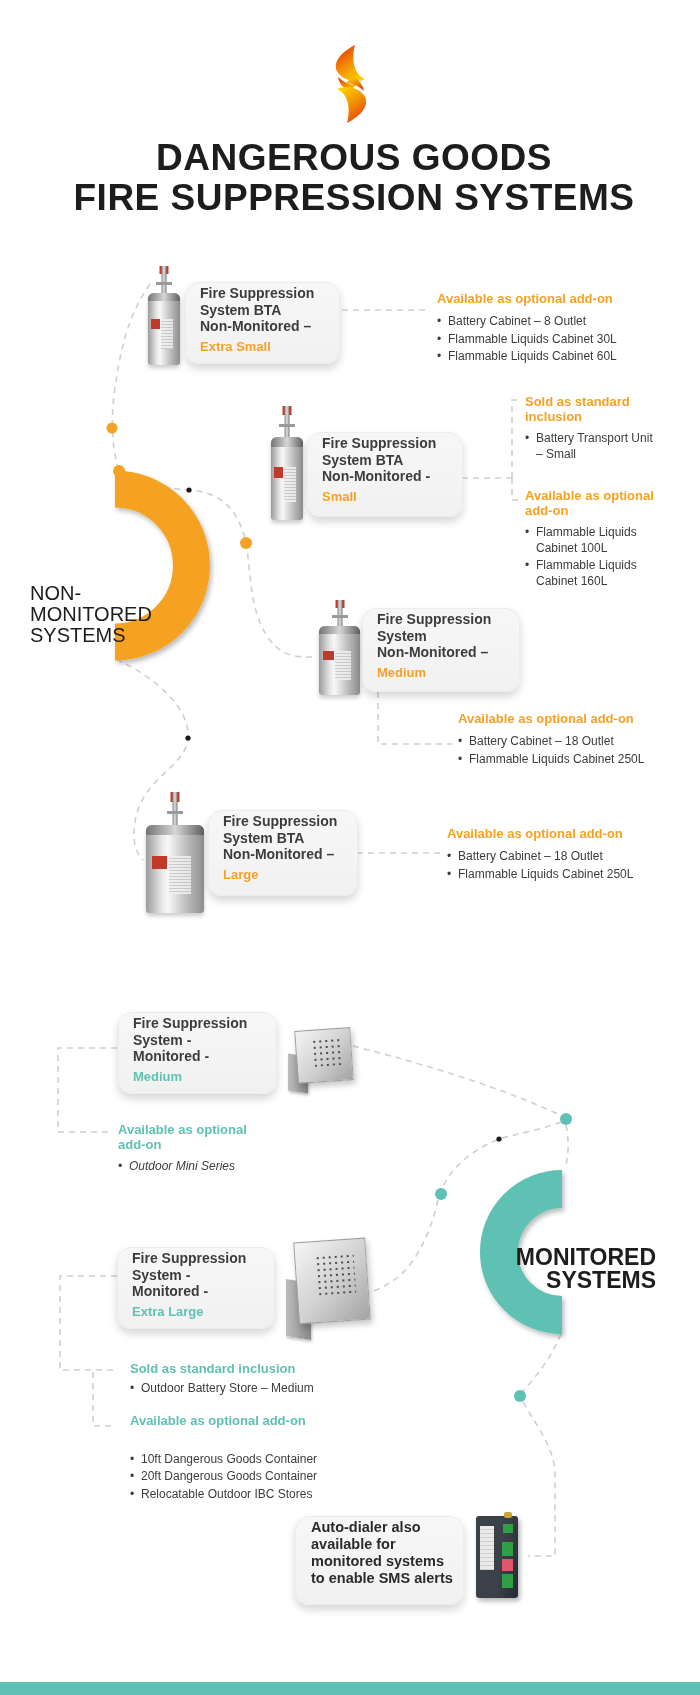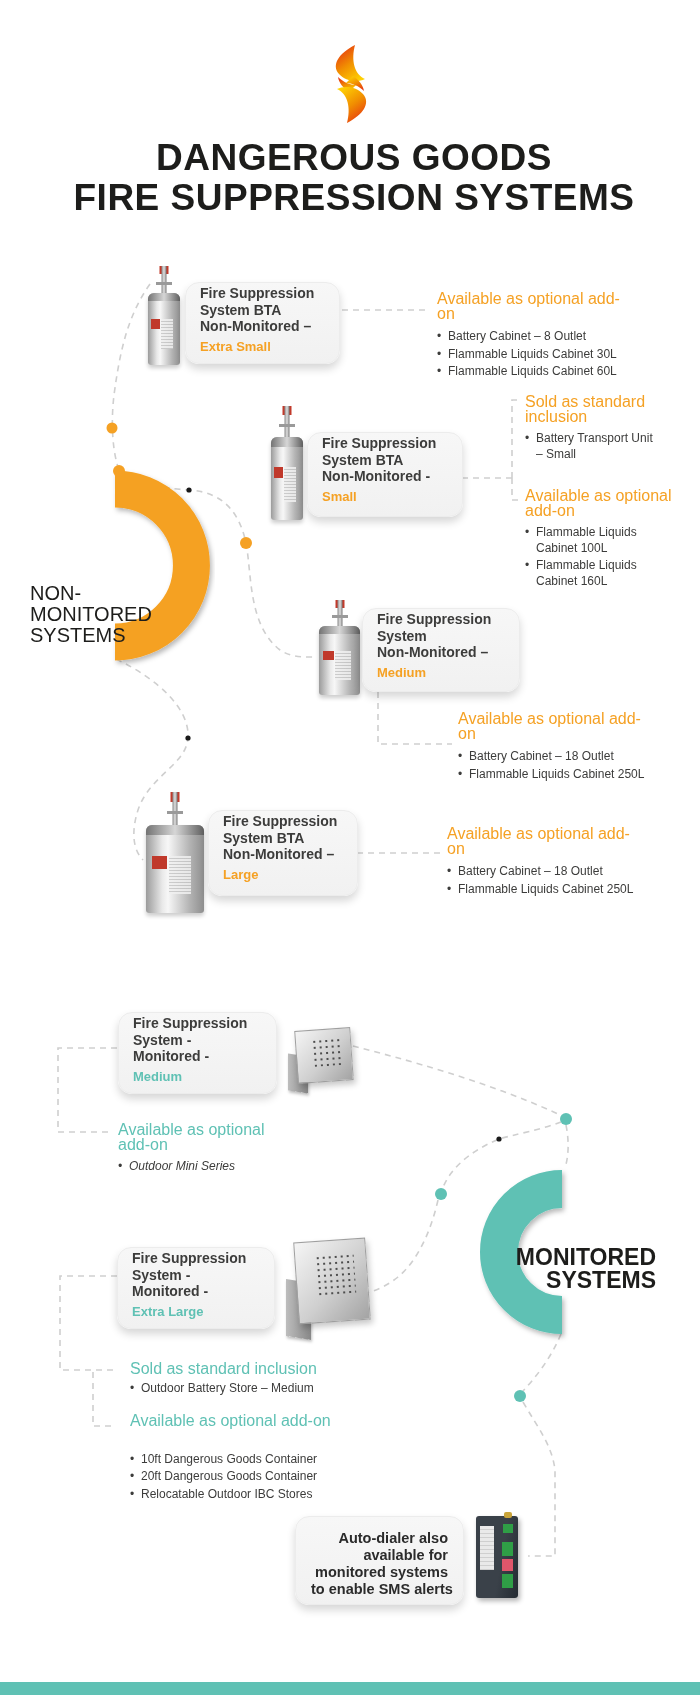--- a/index.html
+++ b/index.html
@@ -23,30 +23,30 @@
   .card{
     background:linear-gradient(180deg,#f7f7f7,#f1f1f1);
     border:1px solid #ececec;border-radius:14px;
     box-shadow:0 5px 9px rgba(0,0,0,.16);
     padding:2px 14px;box-sizing:border-box;
   }
   .ct{font-size:14px;line-height:16.5px;font-weight:bold;color:var(--body-text);white-space:pre;}
   .cs{font-size:13px;line-height:15px;font-weight:bold;margin-top:4px;white-space:pre;}
   .o{color:var(--orange);} .t{color:var(--teal);}
   
-  .tblock .th{font-size:16px;line-height:15px;font-weight:normal;white-space:pre-line;}
+  .tblock .th{font-size:13px;line-height:15px;font-weight:bold;white-space:pre-line;}
   .tblock ul{margin:8px 0 0;padding:0;list-style:none;font-size:12px;line-height:15.5px;color:var(--body-text);}
   .tblock li{position:relative;padding-left:11px;margin:0 0 2px;}
   .tblock li::before{content:"\2022";position:absolute;left:0;}
   .tblock li span{white-space:pre-line;}
   
   .nm-label{font-size:20px;line-height:21px;font-weight:normal;color:var(--ink);white-space:pre;}
   .mon-label{font-size:23px;line-height:23px;font-weight:bold;color:var(--ink);white-space:pre;text-align:right;}
   
-  .note-card{padding:13px 15px;text-align:right;}
+  .note-card{padding:2px 15px;}
   .note-card .nt{font-size:14.5px;line-height:17px;font-weight:bold;color:#2b2b2b;white-space:pre;}
   
   .ext .stem{position:absolute;top:0;left:50%;transform:translateX(-50%);width:5px;height:28%;
     background:linear-gradient(90deg,#8a8a8a,#e0e0e0,#777);}
   .ext .tip{position:absolute;top:0;left:50%;transform:translateX(-50%);width:9px;height:8%;background:#c23a2b;}
   .ext .handle{position:absolute;top:16%;left:50%;transform:translateX(-50%);width:16px;height:3px;background:#9a9a9a;}
   .ext .body{position:absolute;left:0;right:0;top:27%;bottom:0;border-radius:6px 6px 3px 3px;
     background:linear-gradient(90deg,#9b9b9b 0%,#e9e9e9 28%,#f7f7f7 38%,#b4b4b4 75%,#8e8e8e 100%);
     box-shadow:0 3px 4px rgba(0,0,0,.2);}
   .ext .collar{height:12%;border-radius:6px 6px 0 0;background:linear-gradient(90deg,#737373,#d6d6d6,#5f5f5f);}

